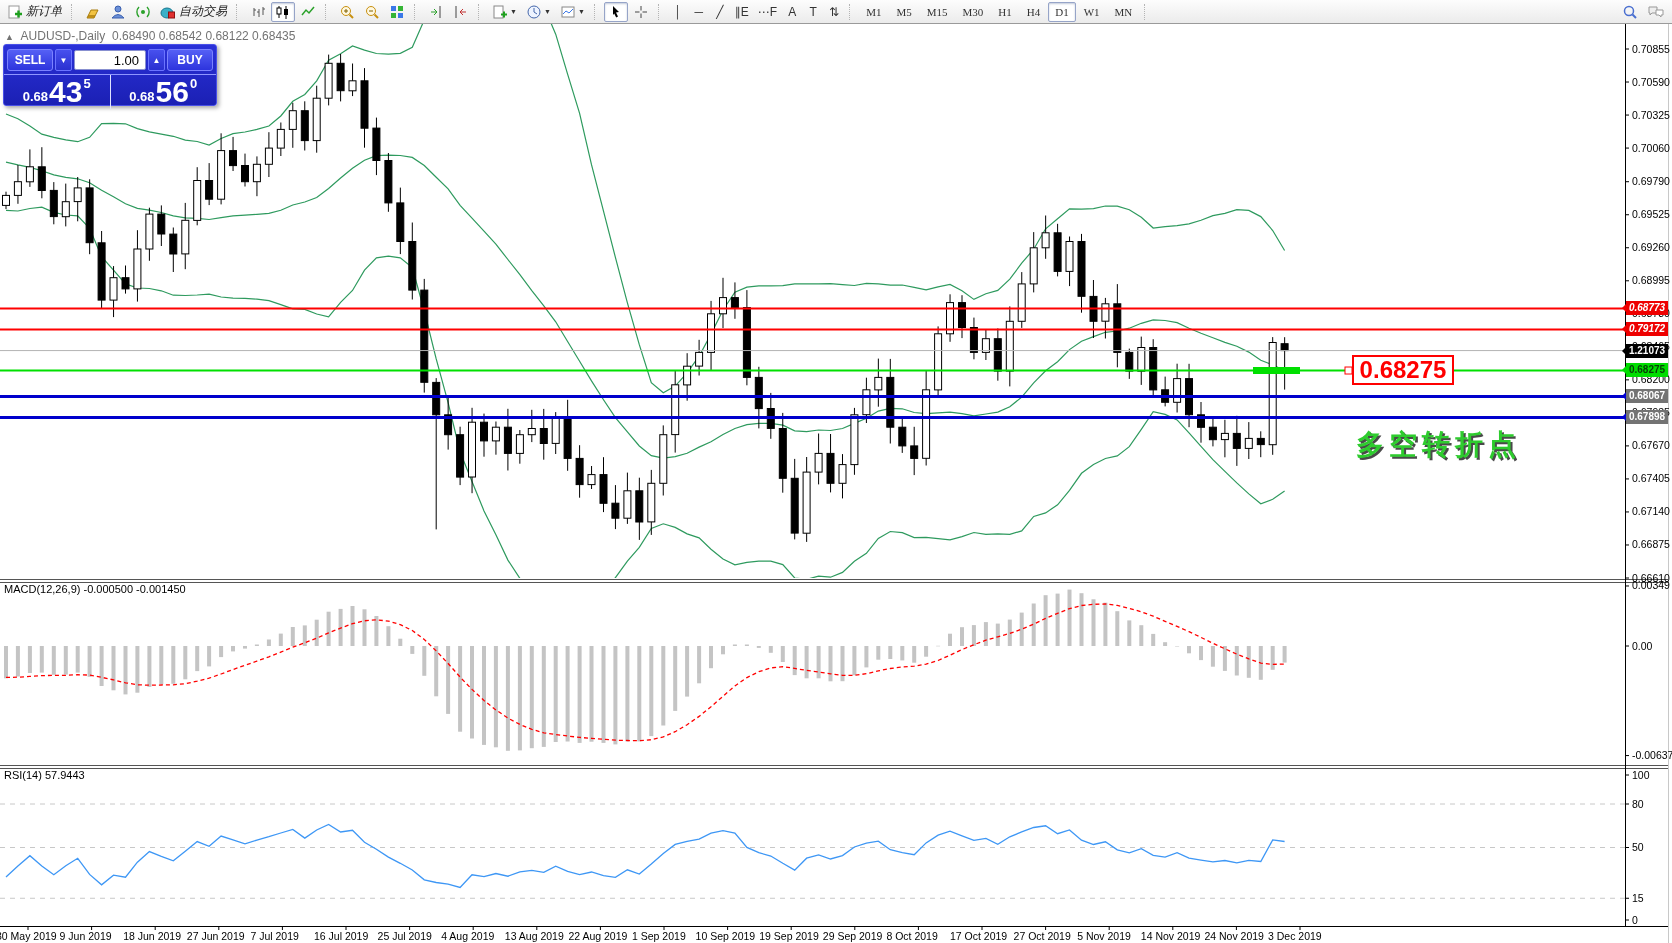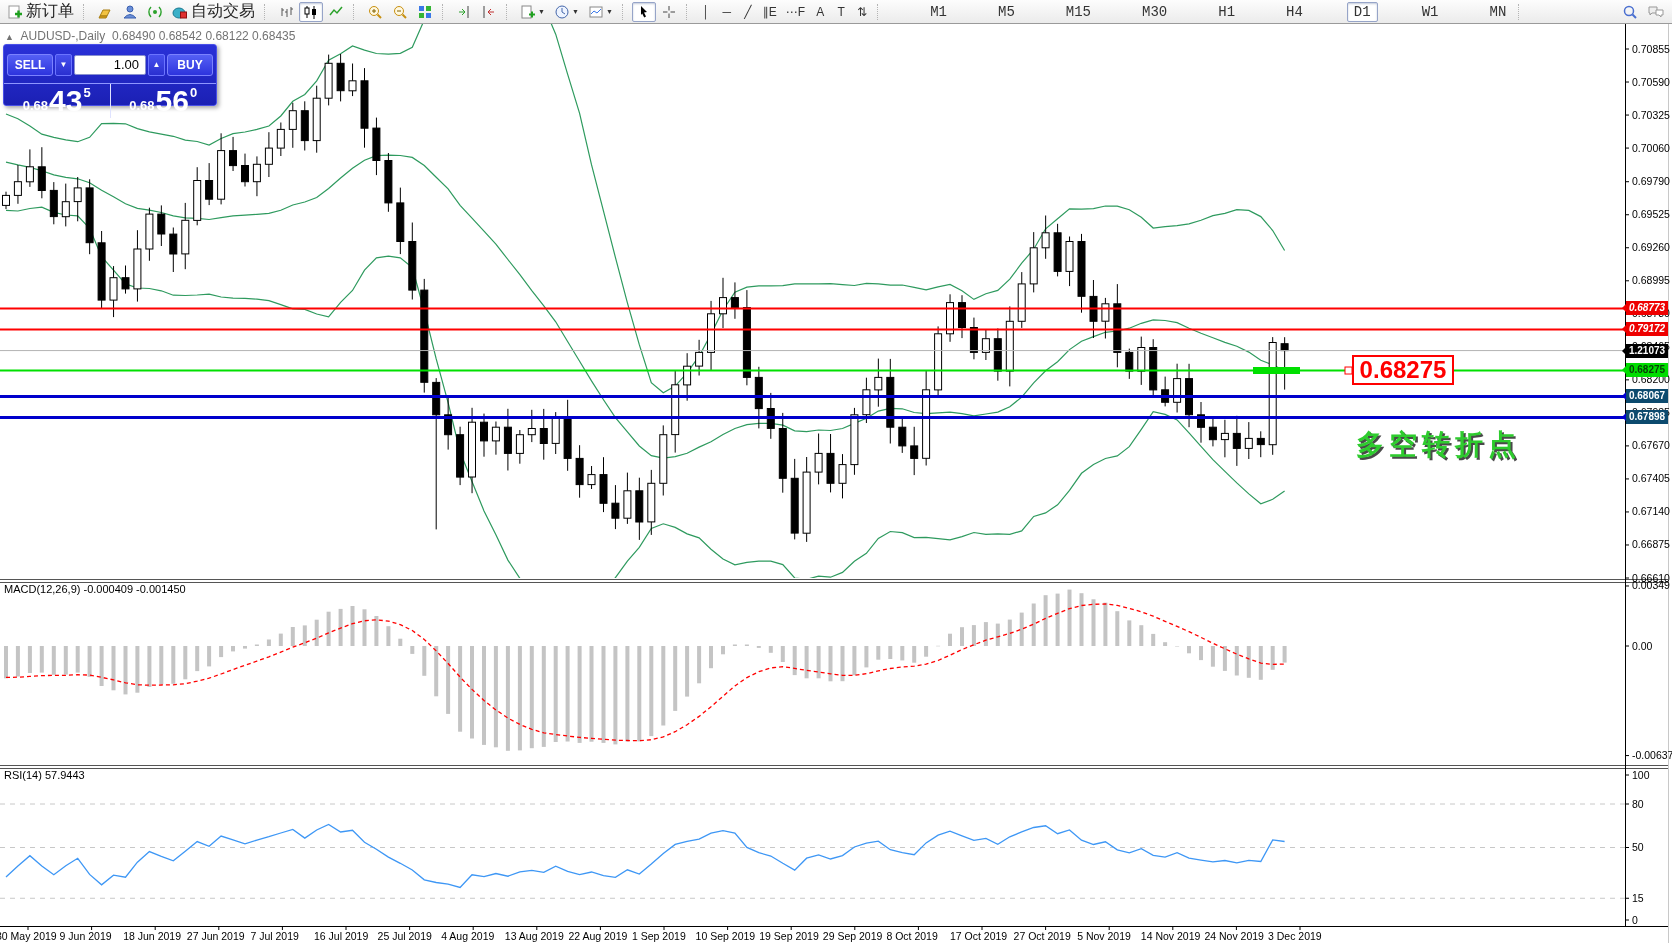--- a/index.html
+++ b/index.html
@@ -6,54 +6,54 @@
   body{width:1672px;height:943px;position:relative;overflow:hidden;background:#fff;
        font-family:"Liberation Sans",sans-serif;-webkit-font-smoothing:antialiased;}
   
   .toolbar{position:absolute;top:0;left:0;width:1672px;height:24px;box-sizing:border-box;
            background:linear-gradient(#fdfdfd,#ebebeb);border-bottom:1px solid #9a9a9a;
            display:flex;align-items:center;padding:0 3px;gap:1px;z-index:40;}
   .tbtn{height:20px;min-width:20px;display:flex;align-items:center;justify-content:center;
         border:1px solid transparent;border-radius:2px;font-size:11px;color:#222;padding:0 3px;
         box-sizing:border-box;background:transparent;font-family:"Liberation Sans",sans-serif;}
   .tbtn.pressed{background:#ffffff;border-color:#96a4c8;box-shadow:inset 0 1px 2px #c3cada;}
-  .tbtn .lbl{font-size:16px;margin-left:3px;white-space:nowrap;}
+  .tbtn .lbl{font-size:12px;margin-left:3px;white-space:nowrap;font-style:italic;}
   .sep{width:4px;height:16px;border-left:1px dotted #b4b4b4;margin:0 4px;}
   .caret{font-size:7px;color:#333;margin-left:2px;}
   .tf-box,.tools-box{display:flex;align-items:center;gap:1px;}
-  .tf{font-size:14px;color:#333;padding:2px 6px;height:20px;box-sizing:border-box;display:flex;align-items:center;
-      border:1px solid transparent;border-radius:2px;background:transparent;font-family:Liberation Mono, monospace;margin-left:36px;}
+  .tf{font-size:11px;color:#333;padding:2px 6px;height:20px;box-sizing:border-box;display:flex;align-items:center;
+      border:1px solid transparent;border-radius:2px;background:transparent;font-family:Liberation Serif, serif;}
   .tf.pressed{background:#fff;border-color:#96a4c8;box-shadow:inset 0 1px 2px #c3cada;}
   .glyph{font-size:12px;color:#333;}
   .spacer{flex:1;}
   
   #chart-svg{position:absolute;left:0;top:24px;z-index:1;}
   .chart-title{position:absolute;left:5px;top:29px;font-size:12px;color:#737373;z-index:10;white-space:nowrap;}
   .chart-title .tri{font-size:9px;margin-right:4px;}
   .macd-label{position:absolute;left:4px;top:583px;font-size:11px;color:#000;z-index:10;}
   .rsi-label{position:absolute;left:4px;top:769px;font-size:11px;color:#000;z-index:10;}
   
   .chip{position:absolute;left:1626px;width:42px;height:14px;z-index:12;text-align:center;
         font:bold 10px/14px "Liberation Sans",sans-serif;color:#fff;}
   .chip::before{content:"";position:absolute;left:-8px;top:3px;border:4px solid transparent;}
   .chip.red{background:#ee0000;font-style:italic;}   .chip.red::before{border-right-color:#ee0000;}
   .chip.black{background:#000;}    .chip.black::before{border-right-color:#000;}
   .chip.green{background:#00dd00;color:#063f06;} .chip.green::before{border-right-color:#00dd00;}
-  .chip.blue{background:#0c4a6e;}  .chip.blue::before{border-right-color:#0000d0;}
+  .chip.blue{background:#737373;}  .chip.blue::before{border-right-color:#0000d0;}
   
   .price-note-box{position:absolute;left:1352px;top:355px;width:98px;height:26px;z-index:14;
         border:2px solid #ff0000;background:#fff;color:#ff0000;font:bold 24px/26px "Liberation Sans",sans-serif;
         text-align:center;}
   .cn-note{position:absolute;left:1356px;top:430px;z-index:14;color:#2ecc2e;
         font:bold 28px/30px "Liberation Sans",sans-serif;letter-spacing:5px;text-shadow:2px 2px 0 #4a4a4a;white-space:nowrap;}
   
   .trade-panel{position:absolute;left:3px;top:44px;width:214px;height:62px;z-index:20;box-sizing:border-box;
         background:linear-gradient(#2a31d8,#1b20b4);border:1px solid #4950e8;border-radius:3px;
         box-shadow:2px 2px 4px rgba(0,0,0,.35);}
-  .tp-row1{display:flex;align-items:center;height:37px;padding:2px 3px 0 3px;gap:2px;box-sizing:border-box;}
+  .tp-row1{display:flex;align-items:center;height:28px;padding:2px 3px 0 3px;gap:2px;box-sizing:border-box;}
   .tp-btn{flex:0 0 44px;height:20px;background:linear-gradient(#5560f5,#2d34dd);border:1px solid #7b82ff;border-radius:3px;
         color:#fff;font:bold 12px "Liberation Sans",sans-serif;display:flex;align-items:center;justify-content:center;}
   .tp-spin{flex:0 0 15px;height:20px;background:linear-gradient(#4750ee,#2a30d0);border:1px solid #6b74ff;border-radius:2px;
         color:#fff;font-size:8px;display:flex;align-items:center;justify-content:center;}
   .tp-vol{flex:1;height:18px;background:#fff;border:1px solid #8890d0;border-radius:2px;color:#000;
         font:13px "Liberation Sans",sans-serif;text-align:center;padding:0 6px;display:flex;align-items:center;justify-content:flex-end;}
   .tp-row2{display:flex;height:34px;border-top:1px solid #8f96ff;margin-top:1px;}
   .tp-price{flex:1;display:flex;align-items:flex-end;justify-content:center;color:#fff;padding-bottom:3px;}
   .tp-price .sm{font:bold 13px "Liberation Sans",sans-serif;margin-bottom:2px;}
   .tp-price .big{font:bold 30px/28px "Liberation Sans",sans-serif;margin:0 1px;}
@@ -726,21 +726,21 @@
     </div>
     <div class="tp-div"></div>
     <div class="tp-price">
       <span class="sm">0.68</span>
       <span class="big">56</span>
       <span class="sup">0</span>
     </div>
   </div>
 </div>
 
-<div class="macd-label">MACD(12,26,9) -0.000409 -0.001450</div>
+<div class="macd-label">MACD(12,26,9) -0.000500 -0.001450</div>
 <div class="rsi-label">RSI(14) 57.9443</div>
 
 <div class="chip red" style="top:301px">0.68773</div>
 <div class="chip red" style="top:322px">0.79172</div>
 <div class="chip black" style="top:344px">1.21073</div>
 <div class="chip green" style="top:363px">0.68275</div>
 <div class="chip blue" style="top:389px">0.68067</div>
 <div class="chip blue" style="top:410px">0.67898</div>
 
 <div class="price-note-box">0.68275</div>

